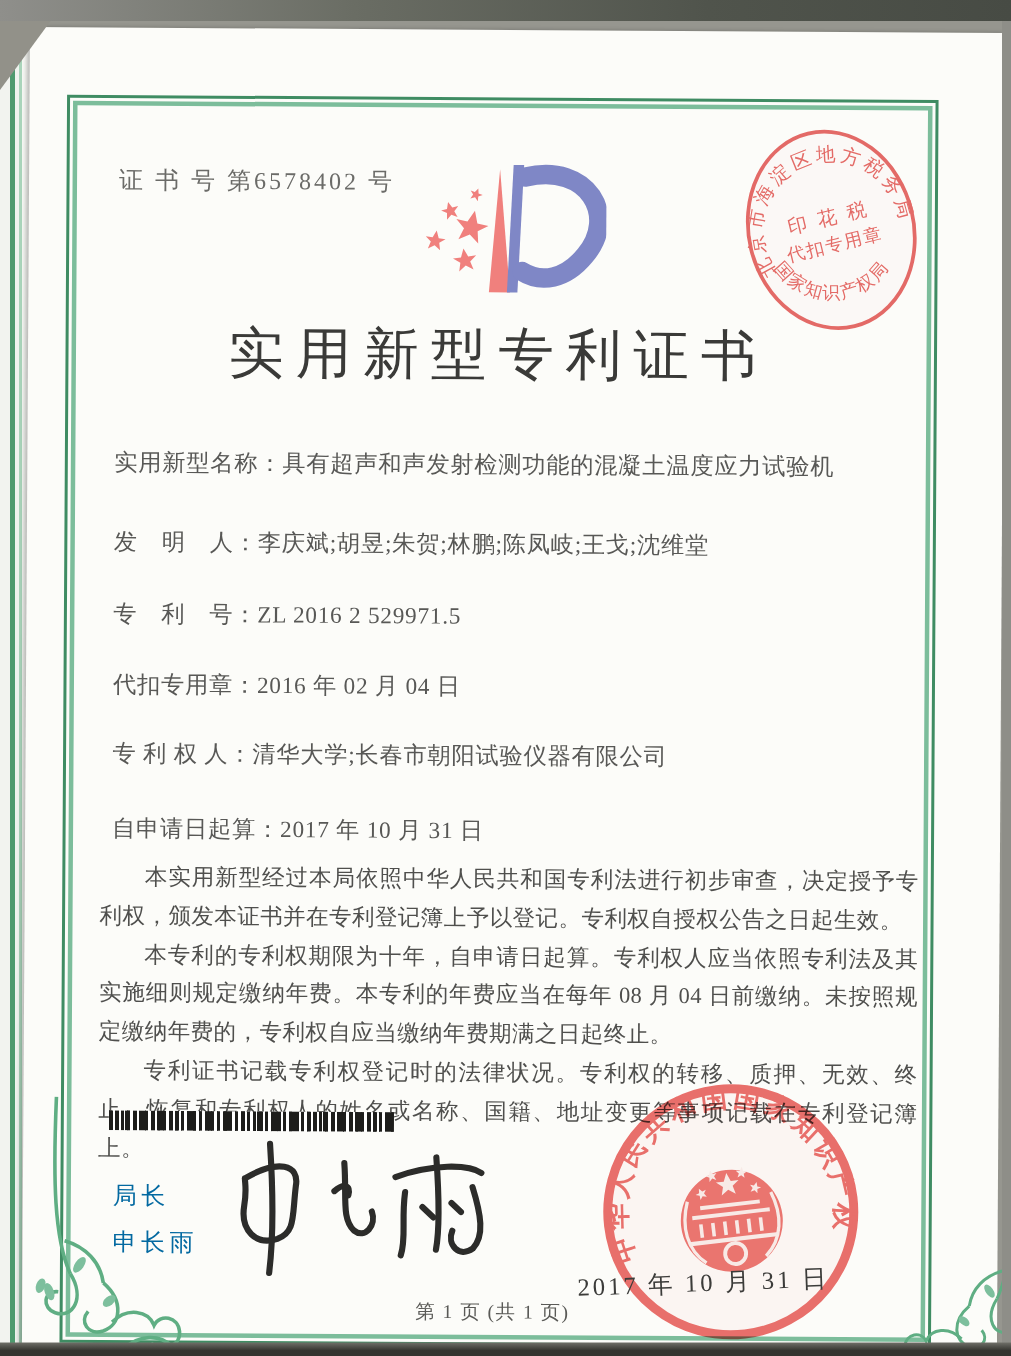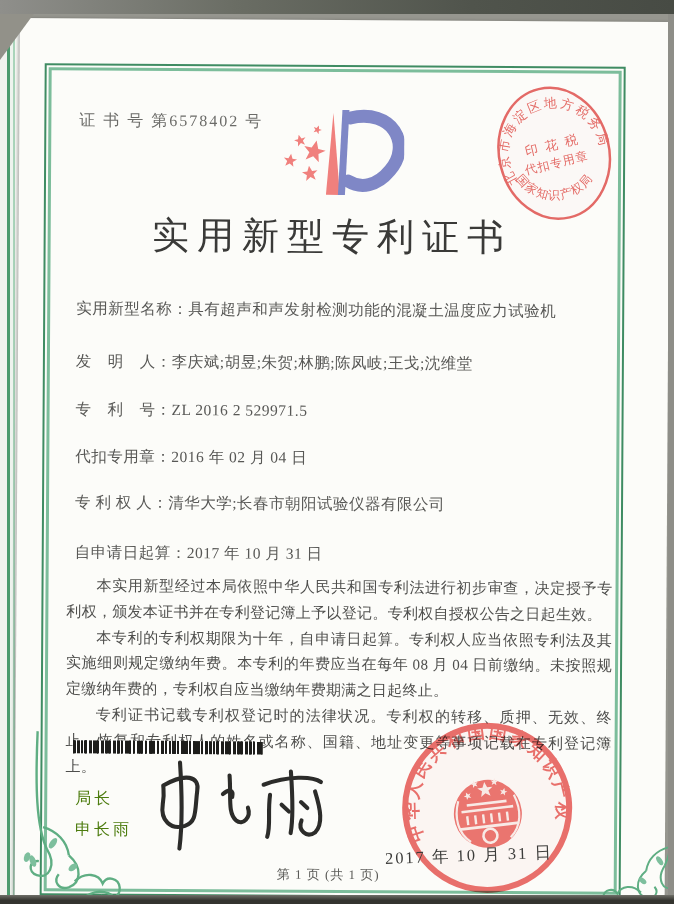--- a/index.html
+++ b/index.html
@@ -32,21 +32,21 @@
     letter-spacing:.5px;white-space:nowrap;}
   .field .flabel{margin-right:0;}
   .paras{position:absolute;left:50px;top:555px;width:546px;font-size:15px;
     line-height:25.8px;color:#4f4f4d;text-align:justify;}
   .paras p{margin:0;text-indent:2em;letter-spacing:.3px;}
   .barcode{position:absolute;left:57px;top:722px;width:190px;height:13px;background-color:#fff;
     background-image:
       repeating-linear-gradient(90deg,#1d1d1b 0 2px,rgba(0,0,0,0) 2px 4px),
       repeating-linear-gradient(90deg,#1d1d1b 0 1px,rgba(0,0,0,0) 1px 6px),
       repeating-linear-gradient(90deg,#1d1d1b 0 3px,rgba(0,0,0,0) 3px 11px);}
-  .commissioner{position:absolute;left:60px;top:764px;font-size:16px;color:#4d7c0f;
+  .commissioner{position:absolute;left:60px;top:764px;font-size:16px;color:#0369a1;
     letter-spacing:3px;line-height:31px;}
   .signature{position:absolute;left:118px;top:733px;width:215px;height:108px;transform:rotate(-2deg);}
   .tax-stamp{position:absolute;left:470px;top:58px;width:130px;height:148px;
     transform:rotate(-14deg);opacity:.93;}
   .cnipa-seal{position:absolute;left:382px;top:697px;width:180px;height:180px;
     transform:rotate(-7deg);opacity:.92;mix-blend-mode:multiply;}
   .seal-date{position:absolute;left:370px;top:824px;font-size:16.5px;color:#3c3c3a;
     letter-spacing:2px;transform:rotate(-2.5deg);z-index:4;}
   .page-footer{position:absolute;left:25px;top:846px;width:577px;text-align:center;
     font-size:13px;color:#5a5a57;letter-spacing:1px;}

